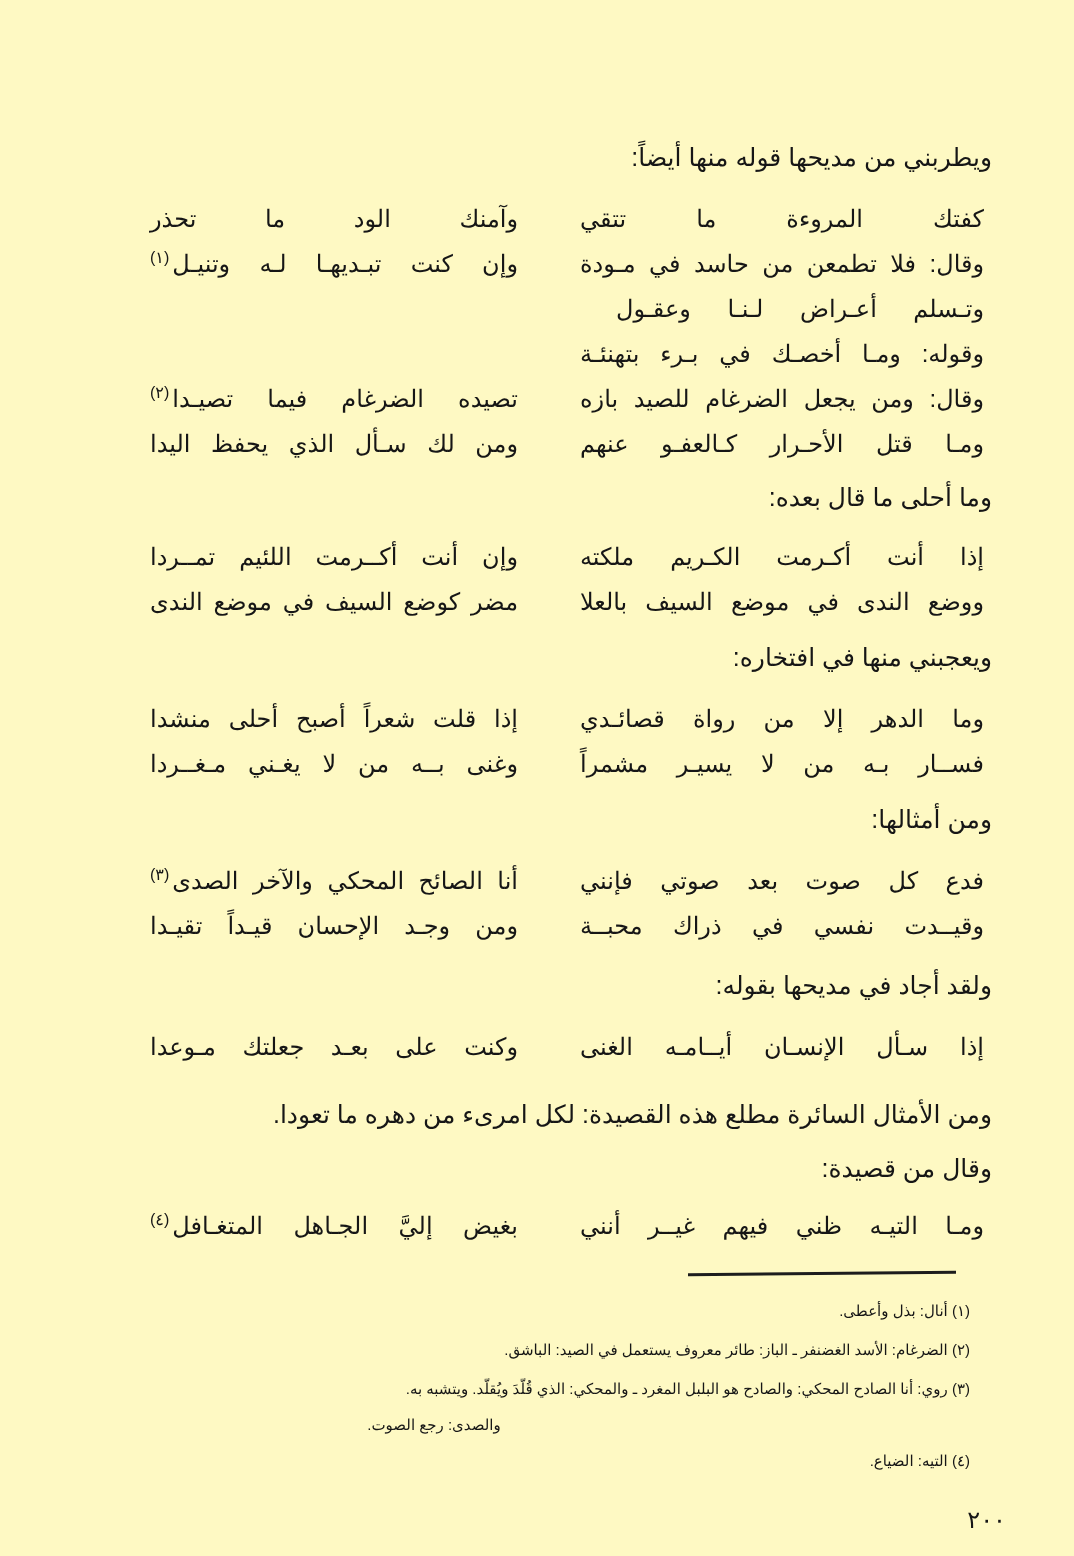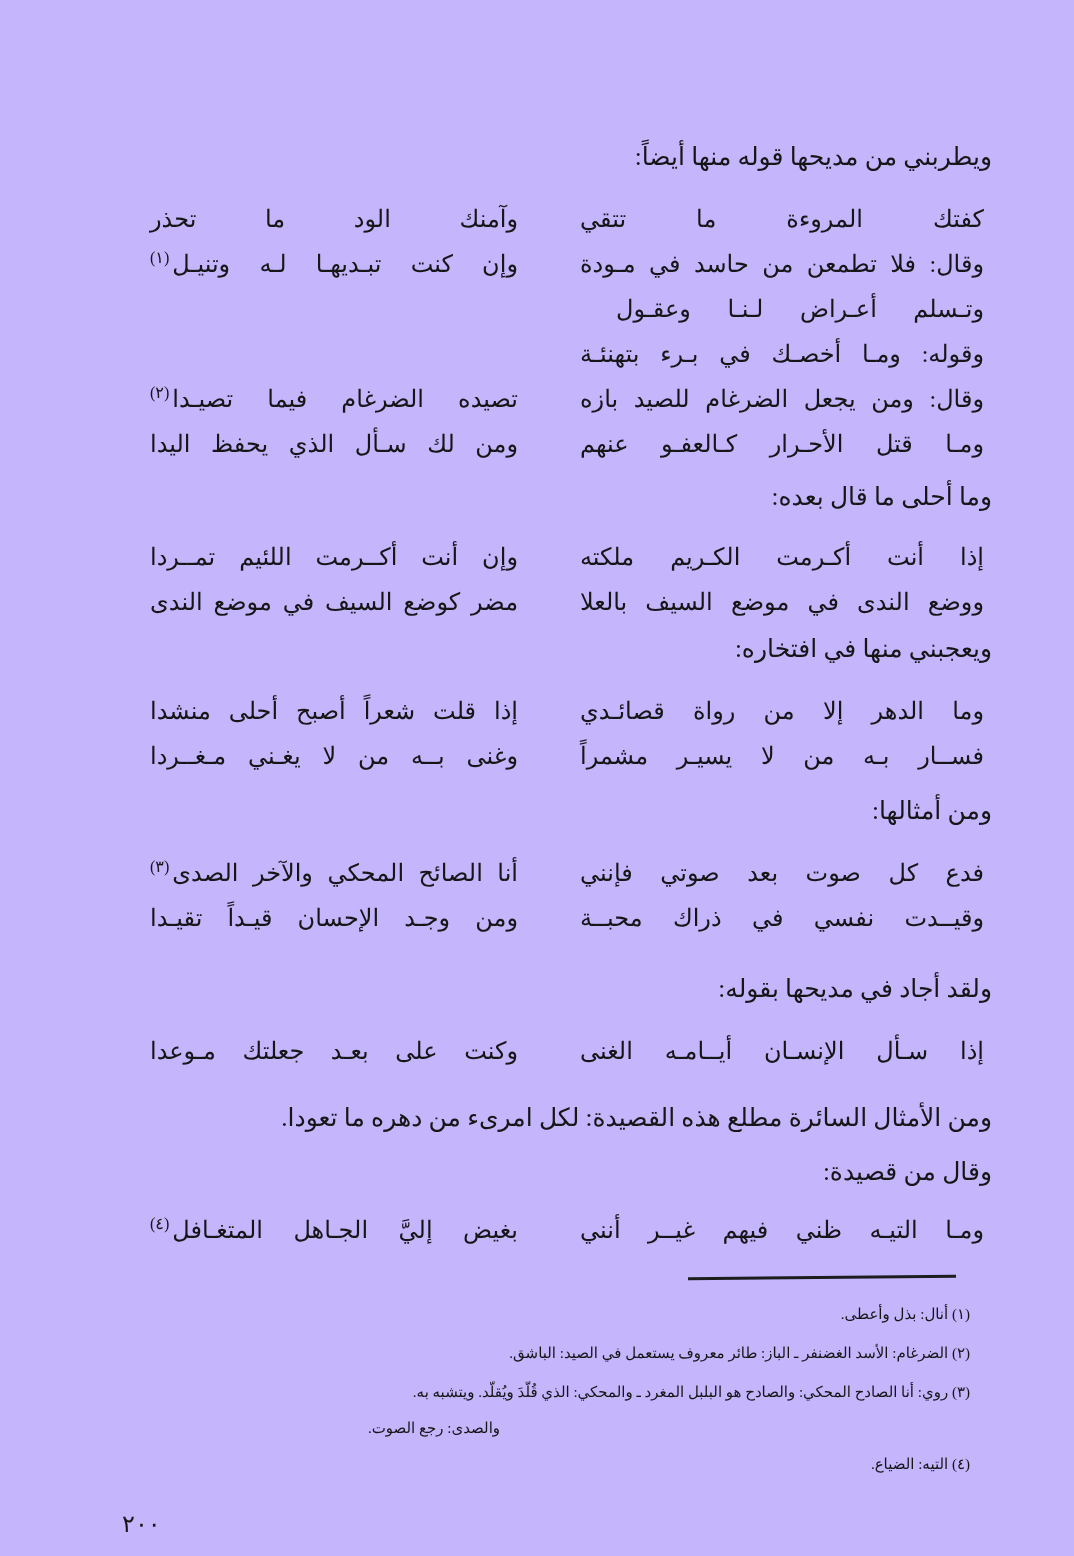--- a/index.html
+++ b/index.html
@@ -5,25 +5,25 @@
   html, body {
     margin: 0;
     padding: 0;
     background: #ffffff;
   }
   .page {
     position: relative;
     width: 1074px;
     height: 1556px;
     margin: 0 auto;
-    background: #c4b5fd;
+    background: #fef9c3;
     direction: rtl;
     box-sizing: border-box;
     padding: 138px 82px 0 108px;
-    font-family: Liberation Serif, serif;
+    font-family: Liberation Sans, sans-serif;
     color: #161616;
     overflow: hidden;
   }
   .prose {
     margin: 0;
     font-size: 25px;
     line-height: 38px;
     text-align: right;
     padding-left: 0;
   }
@@ -71,21 +71,21 @@
     white-space: nowrap;
   }
   .fn-cont {
     margin: 0;
     text-align: center;
     line-height: 33px;
     padding-right: 210px;
   }
   .page-num {
     margin-top: 26px;
-    text-align: left;
+    text-align: right;
     font-size: 24px;
     letter-spacing: 2px;
     transform: translateX(14px);
   }
 </style>
 </head>
 <body>
 
 <div class="page">
 
@@ -122,21 +122,21 @@
     <div class="vrow">
       <div class="hem first">إذا أنت أكـرمت الكـريم ملكته</div>
       <div class="hem second">وإن أنت أكــرمت اللئيم تمــردا</div>
     </div>
     <div class="vrow">
       <div class="hem first">ووضع الندى في موضع السيف بالعلا</div>
       <div class="hem second">مضر كوضع السيف في موضع الندى</div>
     </div>
   </div>
 
-  <p class="prose" style="margin-top:4px">ويعجبني منها في افتخاره:</p>
+  <p class="prose" style="margin-top:12px">ويعجبني منها في افتخاره:</p>
 
   <div class="poem" style="margin-top:22px">
     <div class="vrow">
       <div class="hem first">وما الدهر إلا من رواة قصائـدي</div>
       <div class="hem second">إذا قلت شعراً أصبح أحلى منشدا</div>
     </div>
     <div class="vrow">
       <div class="hem first">فســار بـه من لا يسيـر مشمراً</div>
       <div class="hem second">وغنى بــه من لا يغـني مـغــردا</div>
     </div>
@@ -148,21 +148,21 @@
     <div class="vrow">
       <div class="hem first">فدع كل صوت بعد صوتي فإنني</div>
       <div class="hem second"><span>أنا الصائح المحكي والآخر الصدى</span><span class="note">(٣)</span></div>
     </div>
     <div class="vrow">
       <div class="hem first">وقيــدت نفسي في ذراك محبــة</div>
       <div class="hem second">ومن وجـد الإحسان قيـداً تقيـدا</div>
     </div>
   </div>
 
-  <p class="prose" style="margin-top:28px">ولقد أجاد في مديحها بقوله:</p>
+  <p class="prose" style="margin-top:16px">ولقد أجاد في مديحها بقوله:</p>
 
   <div class="poem" style="margin-top:22px">
     <div class="vrow">
       <div class="hem first">إذا سـأل الإنسـان أيــامـه الغنى</div>
       <div class="hem second">وكنت على بعـد جعلتك مـوعدا</div>
     </div>
   </div>
 
   <p class="prose" style="margin-top:24px">ومن الأمثال السائرة مطلع هذه القصيدة: لكل امرىء من دهره ما تعودا.</p>
 

